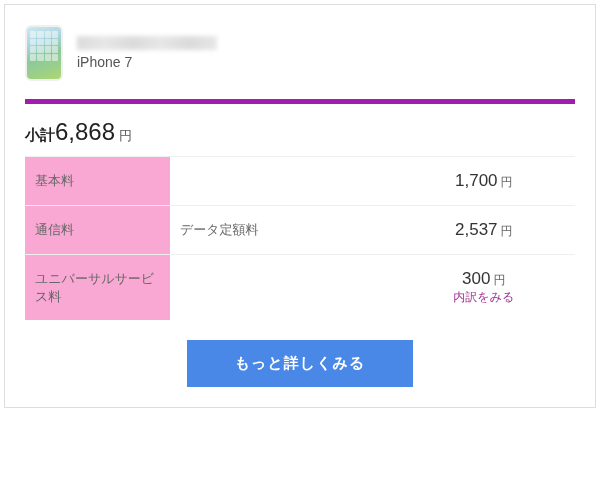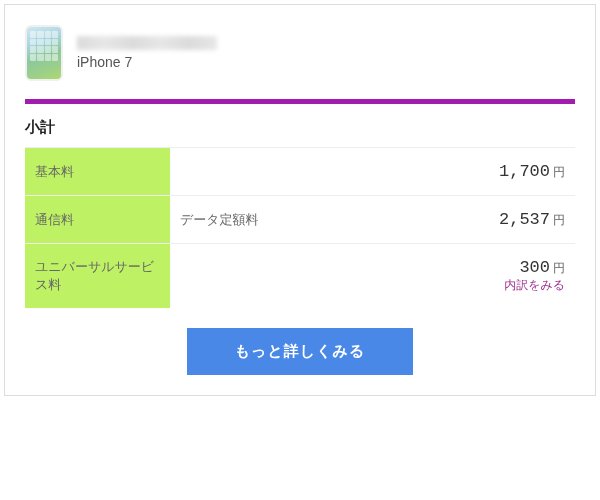--- a/index.html
+++ b/index.html
@@ -102,31 +102,30 @@
     .detail-table tr {
       border-top: 1px solid #eee;
     }
     .detail-table td {
       padding: 14px 10px;
       font-size: 13px;
       color: #555;
       vertical-align: middle;
     }
     .detail-table td.label-cell {
-      background: #bef264;
+      background: #f9a8d4;
       width: 145px;
       color: #666;
     }
     .detail-table td.middle-cell {
       color: #666;
     }
     .detail-table td.amount-cell {
-      text-align: right;
+      text-align: center;
       white-space: nowrap;
-      font-family: Liberation Mono, monospace;
     }
     .amount-value {
       font-size: 17px;
       color: #333;
     }
     .amount-unit {
       font-size: 12px;
       color: #666;
       margin-left: 3px;
     }
@@ -181,20 +180,23 @@
       </div>
     </div>
     <div class="product-info">
       <div class="blurred-title"></div>
       <div class="product-name">iPhone 7</div>
     </div>
   </div>
 
   <div class="subtotal-row">
     <div class="subtotal-label">小計</div>
+    <div>
+      <span class="subtotal-amount">6,868</span><span class="subtotal-unit">円</span>
+    </div>
   </div>
 
   <table class="detail-table">
     <tbody id="rows-body">
         <tr>
           <td class="label-cell">基本料</td>
           <td class="middle-cell"></td>
           <td class="amount-cell"><span class="amount-value">1,700</span><span class="amount-unit">円</span></td>
         </tr>
         <tr>

